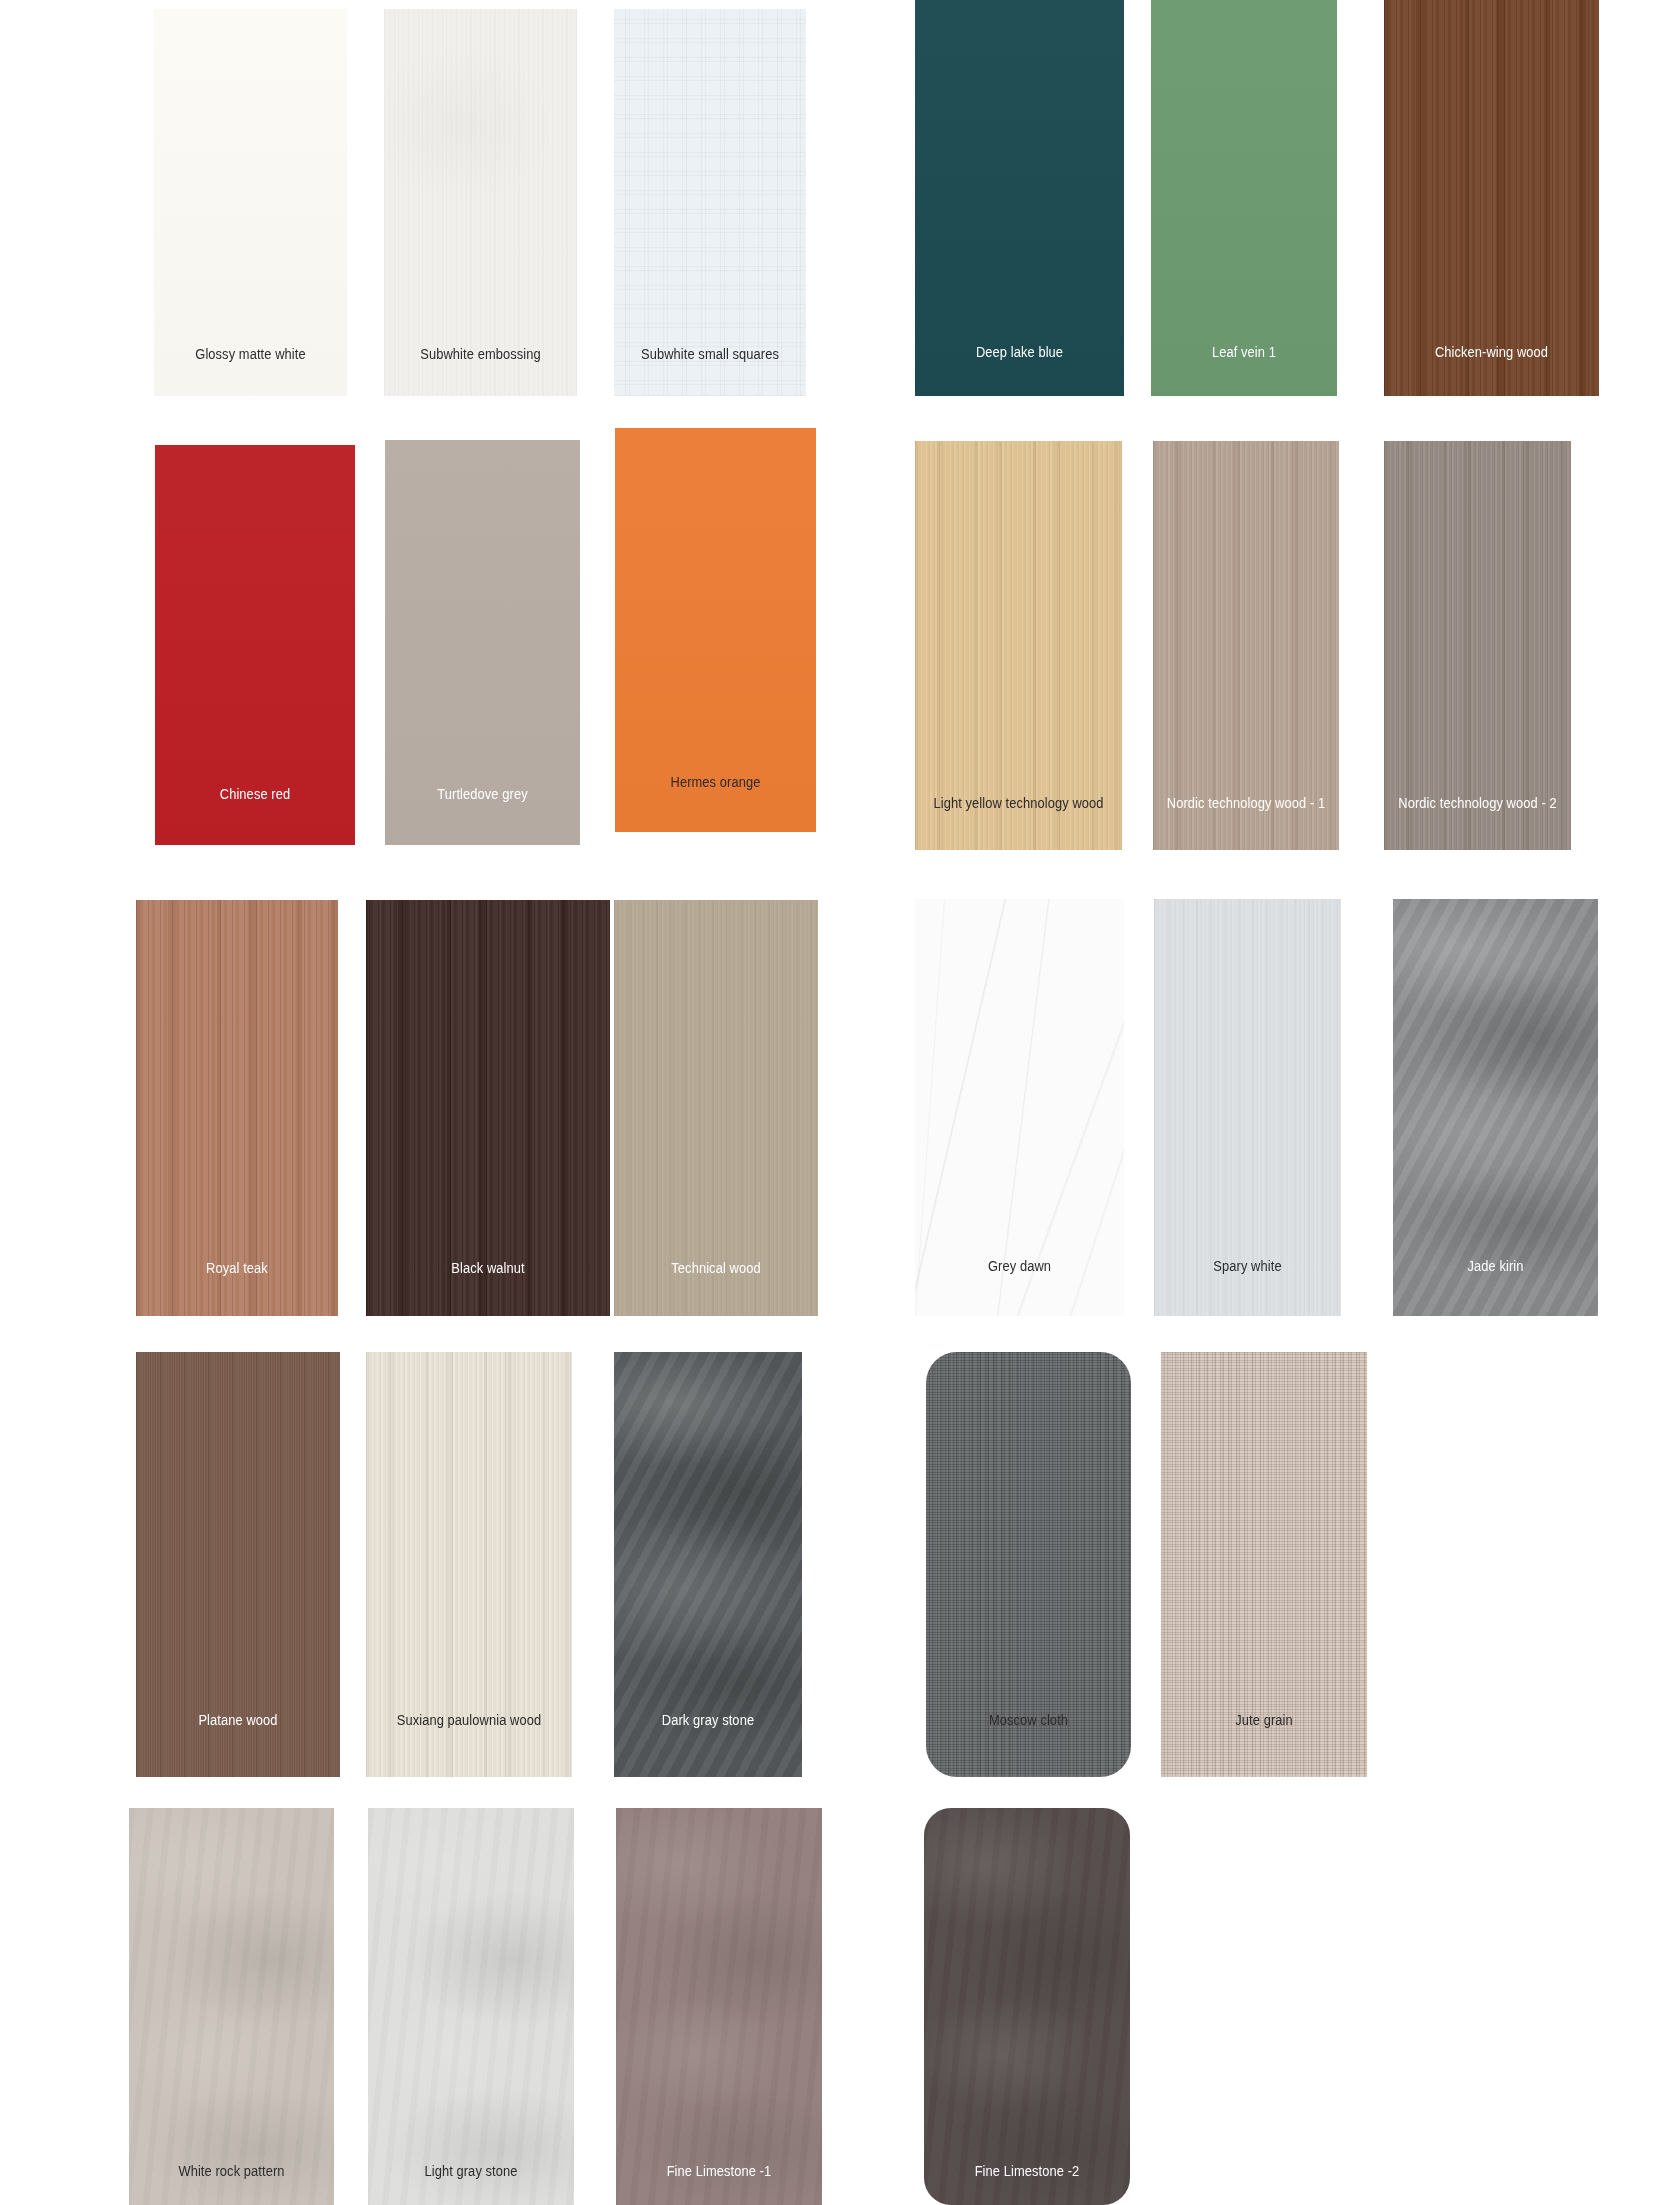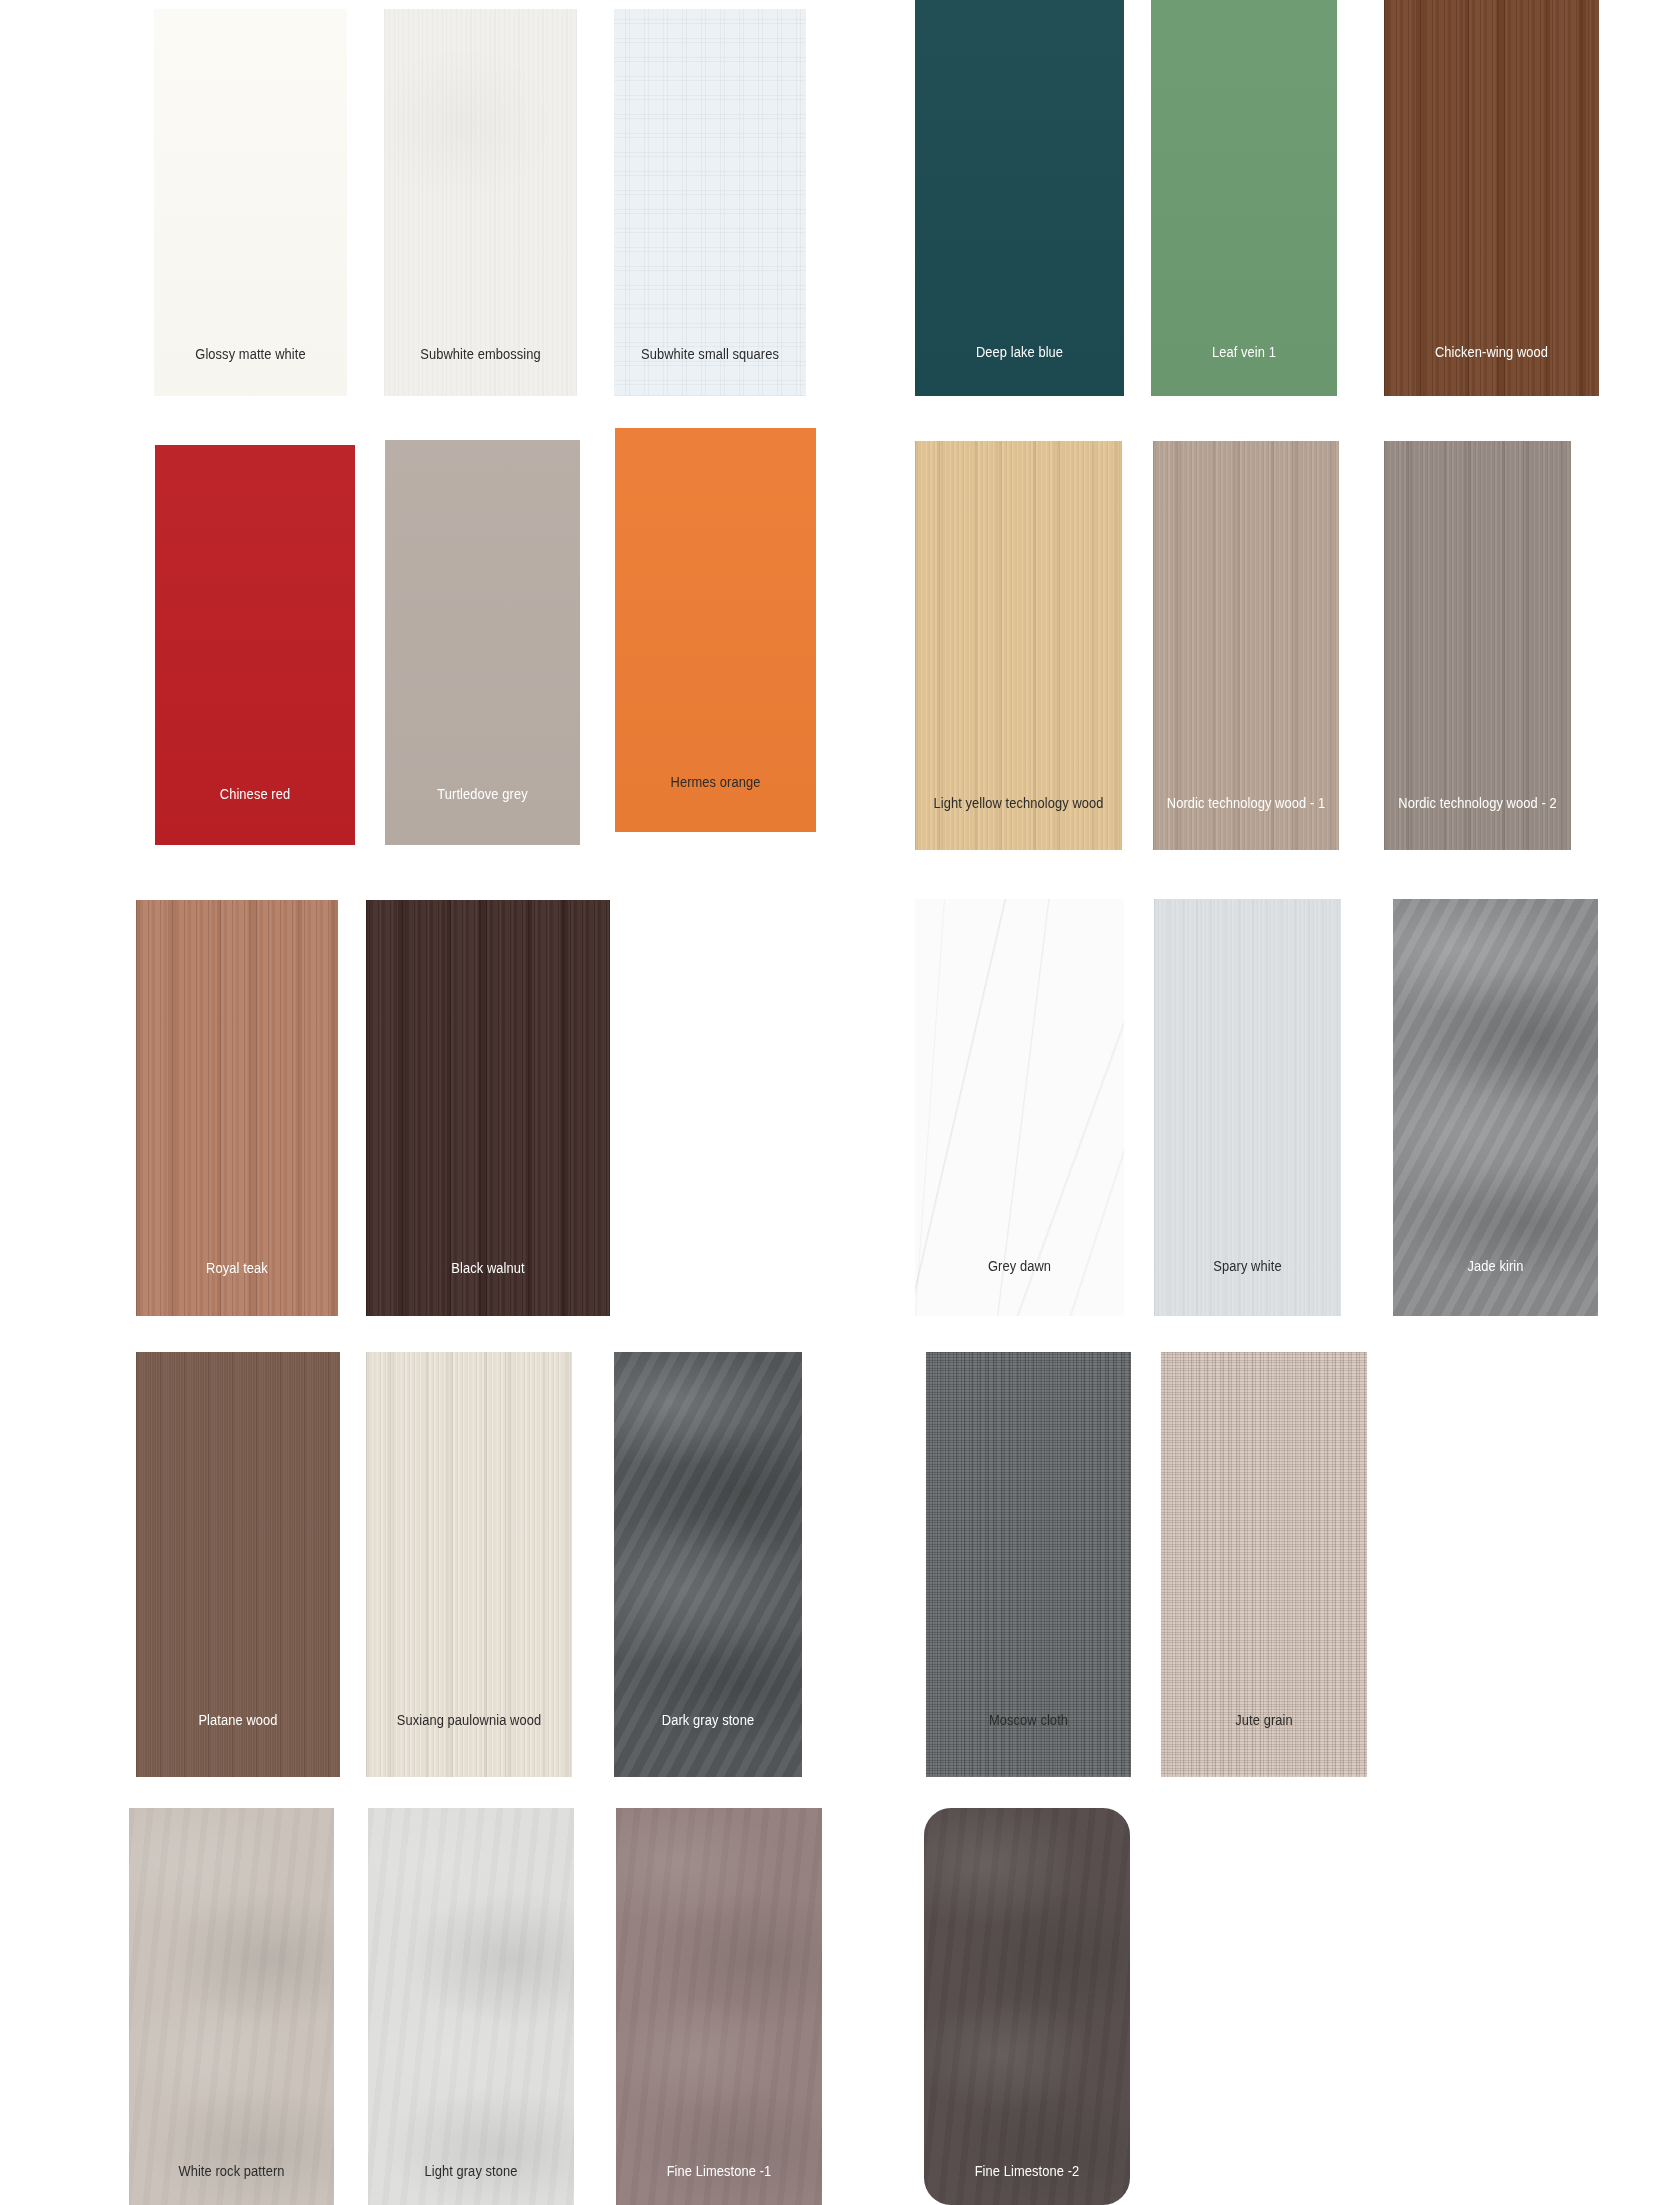--- a/index.html
+++ b/index.html
@@ -178,39 +178,42 @@
     </div>
     <div class="swatch tex-veneer lbl-light" style="left: 1384px; top: 441px; width: 187px; height: 409px; background-color: rgb(150, 138, 130);">
       <span class="label" style="top: 355px;">Nordic technology wood - 2</span>
     </div>
     <div class="swatch tex-plank lbl-light" style="left: 136px; top: 900px; width: 202px; height: 416px; background-color: rgb(178, 122, 96);">
       <span class="label" style="top: 361px;">Royal teak</span>
     </div>
     <div class="swatch tex-plank lbl-light" style="left: 366px; top: 900px; width: 204px; height: 416px; background-color: rgb(58, 36, 32); padding-left: 40px;">
       <span class="label" style="top: 361px;">Black walnut</span>
     </div>
+    <div class="swatch tex-vgrain-soft lbl-light" style="left: 614px; top: 900px; width: 204px; height: 416px; background-color: rgb(181, 168, 148);">
+      <span class="label" style="top: 361px;">Technical wood</span>
+    </div>
     <div class="swatch tex-marble lbl-dark" style="left: 915px; top: 899px; width: 209px; height: 417px; background-color: rgb(251, 251, 251);">
       <span class="label" style="top: 360px;">Grey dawn</span>
     </div>
     <div class="swatch tex-vgrain-soft lbl-dark" style="left: 1154px; top: 899px; width: 187px; height: 417px; background-color: rgb(221, 225, 228);">
       <span class="label" style="top: 360px;">Spary white</span>
     </div>
     <div class="swatch tex-slate lbl-light" style="left: 1393px; top: 899px; width: 205px; height: 417px; background-color: rgb(139, 141, 142);">
       <span class="label" style="top: 360px;">Jade kirin</span>
     </div>
     <div class="swatch tex-vgrain lbl-light" style="left: 136px; top: 1352px; width: 204px; height: 425px; background-color: rgb(119, 89, 74);">
       <span class="label" style="top: 361px;">Platane wood</span>
     </div>
     <div class="swatch tex-veneer lbl-dark" style="left: 366px; top: 1352px; width: 206px; height: 425px; background-color: rgb(236, 229, 217);">
       <span class="label" style="top: 361px;">Suxiang paulownia wood</span>
     </div>
     <div class="swatch tex-slate lbl-light" style="left: 614px; top: 1352px; width: 188px; height: 425px; background-color: rgb(85, 89, 91);">
       <span class="label" style="top: 361px;">Dark gray stone</span>
     </div>
-    <div class="swatch tex-cloth lbl-dark" style="left: 926px; top: 1352px; width: 205px; height: 425px; background-color: rgb(89, 92, 94);">
+    <div class="swatch tex-cloth lbl-dark" style="left: 926px; top: 1352px; width: 205px; height: 425px; background-color: rgb(89, 92, 94); border-radius: 31px;">
       <span class="label" style="top: 361px;">Moscow cloth</span>
     </div>
     <div class="swatch tex-cloth lbl-dark" style="left: 1161px; top: 1352px; width: 206px; height: 425px; background-color: rgb(212, 194, 182);">
       <span class="label" style="top: 361px;">Jute grain</span>
     </div>
     <div class="swatch tex-limestone lbl-dark" style="left: 129px; top: 1808px; width: 205px; height: 397px; background-color: rgb(202, 194, 186);">
       <span class="label" style="top: 356px;">White rock pattern</span>
     </div>
     <div class="swatch tex-limestone lbl-dark" style="left: 368px; top: 1808px; width: 206px; height: 397px; background-color: rgb(222, 222, 221);">
       <span class="label" style="top: 356px;">Light gray stone</span>

